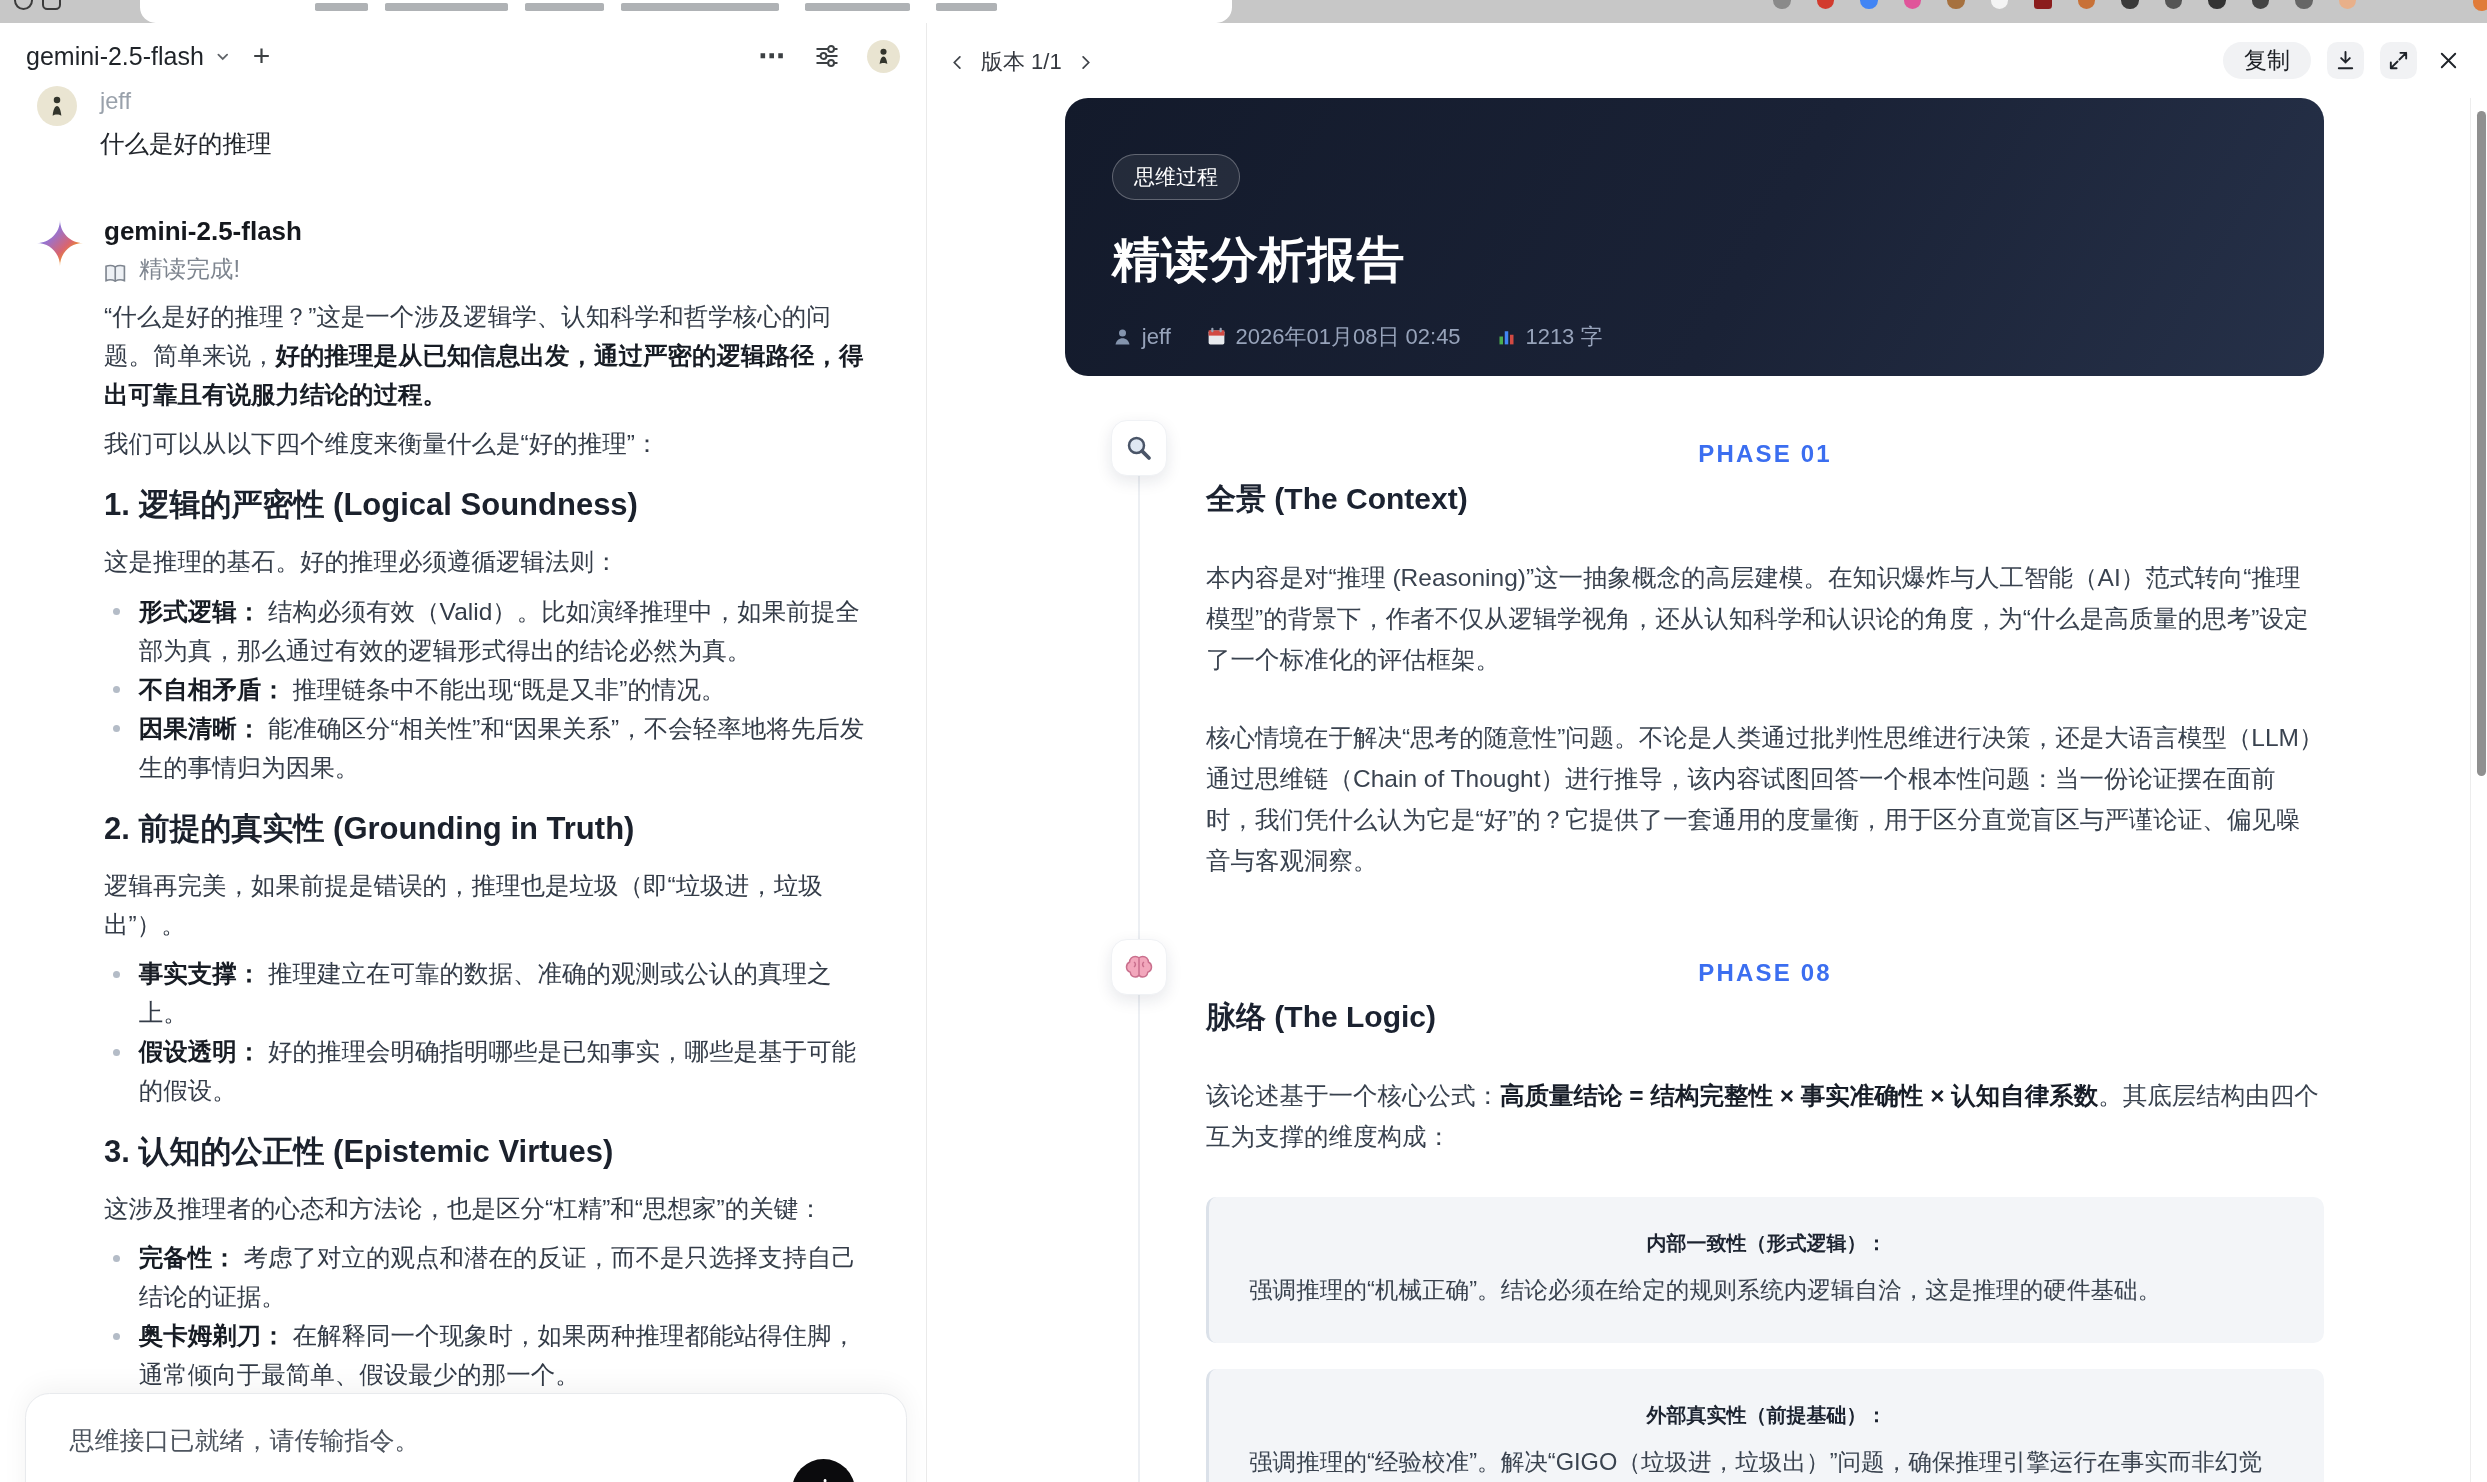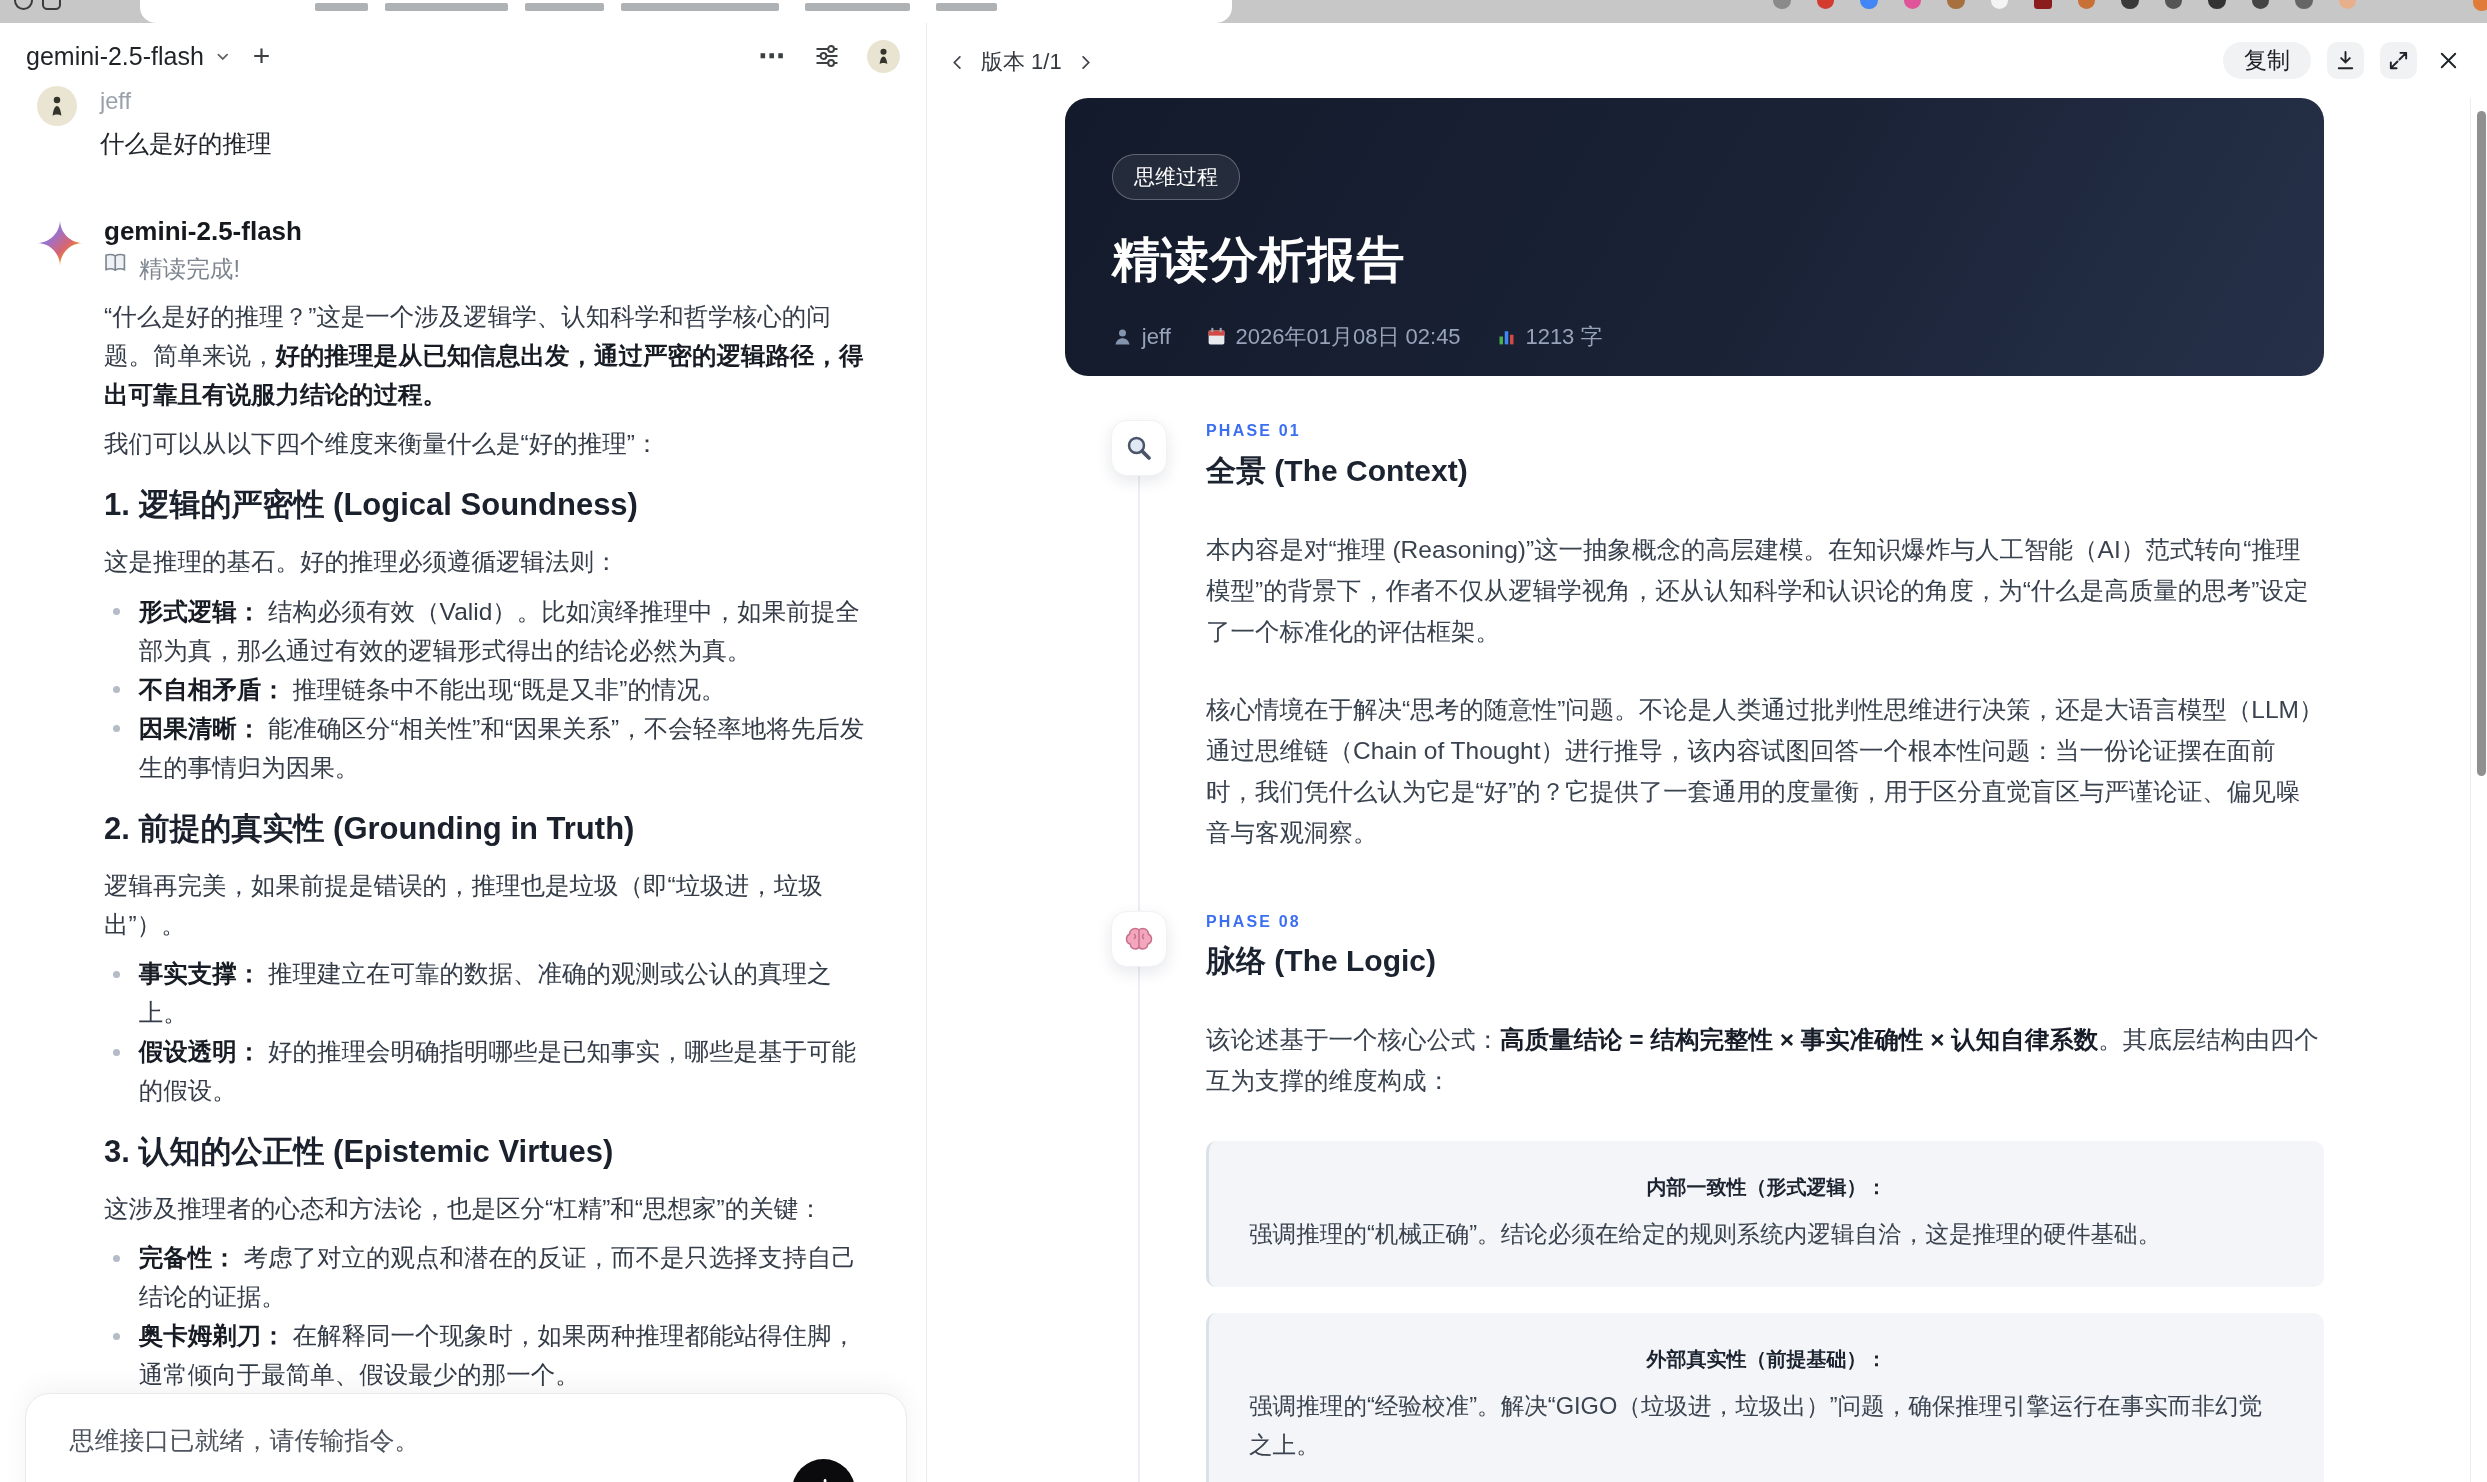--- a/index.html
+++ b/index.html
@@ -32,21 +32,21 @@
   .user-row { display:flex; gap:23px; }
   .msg-avatar { width:40px; height:40px; border-radius:50%; background:#eae5d2; flex:none;
                 display:flex; align-items:center; justify-content:center; overflow:hidden; }
   .user-name { font-size:23.6px; color:#99a1ab; padding-top:1.8px; }
   .user-text { font-size:24.5px; color:#22262c; margin-top:12.3px; }
 
   .assistant-row { display:flex; gap:21px; margin-top:56px; }
   .gemini-star { width:46px; height:46px; flex:none; margin-top:3.5px; }
   .assistant-col { flex:1; min-width:0; max-width:774px; }
   .assistant-name { font-size:26px; font-weight:700; color:#15181d; }
-  .assistant-status { display:flex; align-items:flex-start; gap:10.5px; font-size:23.6px; color:#7e858f; margin-top:5.3px; }
+  .assistant-status { display:flex; align-items:flex-end; gap:10.5px; font-size:23.6px; color:#7e858f; margin-top:5.3px; }
 
   .md { margin-top:12.3px; }
   .md p { font-size:24.5px; line-height:39px; color:#343c48; margin:10.5px 0; }
   .md b, .term { font-weight:800; color:#171c24; }
   .md h3 { font-size:31px; font-weight:800; color:#1b212c; margin:21px 0 15.8px; }
   .md ul { list-style:none; }
   .md li { display:flex; gap:19px; font-size:24.5px; line-height:39px; color:#343c48; }
   .dot { width:7px; height:7px; border-radius:50%; background:#b4bcc7; flex:none; margin:16.6px 0 0 8.8px; }
 
   .composer { position:absolute; left:24.5px; right:19px; top:1370px; height:166px;
@@ -83,21 +83,21 @@
   .meta-item { display:flex; align-items:center; gap:8.8px; }
 
   .phases { position:relative; margin-top:44px; }
   .timeline { position:absolute; left:73px; top:53px; bottom:-35px; width:1.8px; background:#eceff3; }
   .phase { display:flex; gap:39px; position:relative; }
   .phase + .phase { margin-top:58px; }
   .phase-chip { width:56px; height:56px; margin-left:46px; flex:none; border-radius:15.8px; background:#fff;
                 border:0.9px solid #f0f2f5; box-shadow:0 5.3px 15.8px rgba(20,30,60,.1);
                 display:flex; align-items:center; justify-content:center; z-index:1; }
   .phase-body { flex:1; min-width:0; }
-  .phase-label { font-size:16px; font-weight:700; letter-spacing:2.2px; color:#3b6ef0; margin-top:2px; }
+  .phase-label { font-size:24px; font-weight:700; letter-spacing:2.2px; color:#3b6ef0; margin-top:20px;text-align:center; }
   .phase-title { font-size:30px; font-weight:800; color:#1b2230; margin-top:10.5px; }
   .phase-body p { font-size:24.5px; line-height:41px; color:#39424f; margin-top:37px; }
   .phase-body p b { color:#171d28; }
 
   .logic-cards { margin-top:40px; display:flex; flex-direction:column; gap:26px; }
   .logic-card { background:#f3f5f8; border-left:3.5px solid #dbe1e9; border-radius:10.5px; padding:33px 40px; }
   .logic-card h4 { font-size:20px; font-weight:700; color:#1c2330;text-align:center; }
   .logic-card p { font-size:23.6px; line-height:39px; color:#3a434f; margin-top:14px; }
 
   .rp-track { position:absolute; right:15.8px; top:75px; bottom:0; width:0.9px; background:#ededed; }

